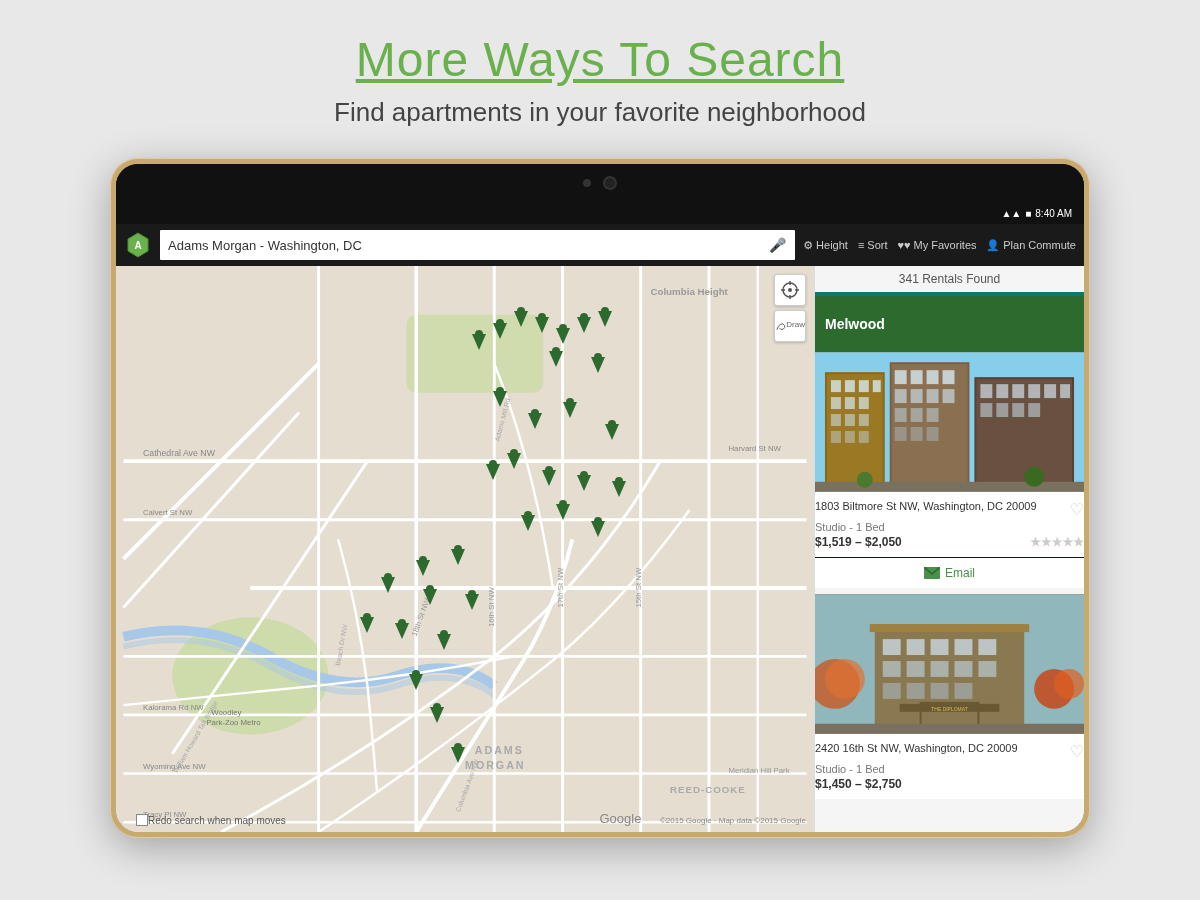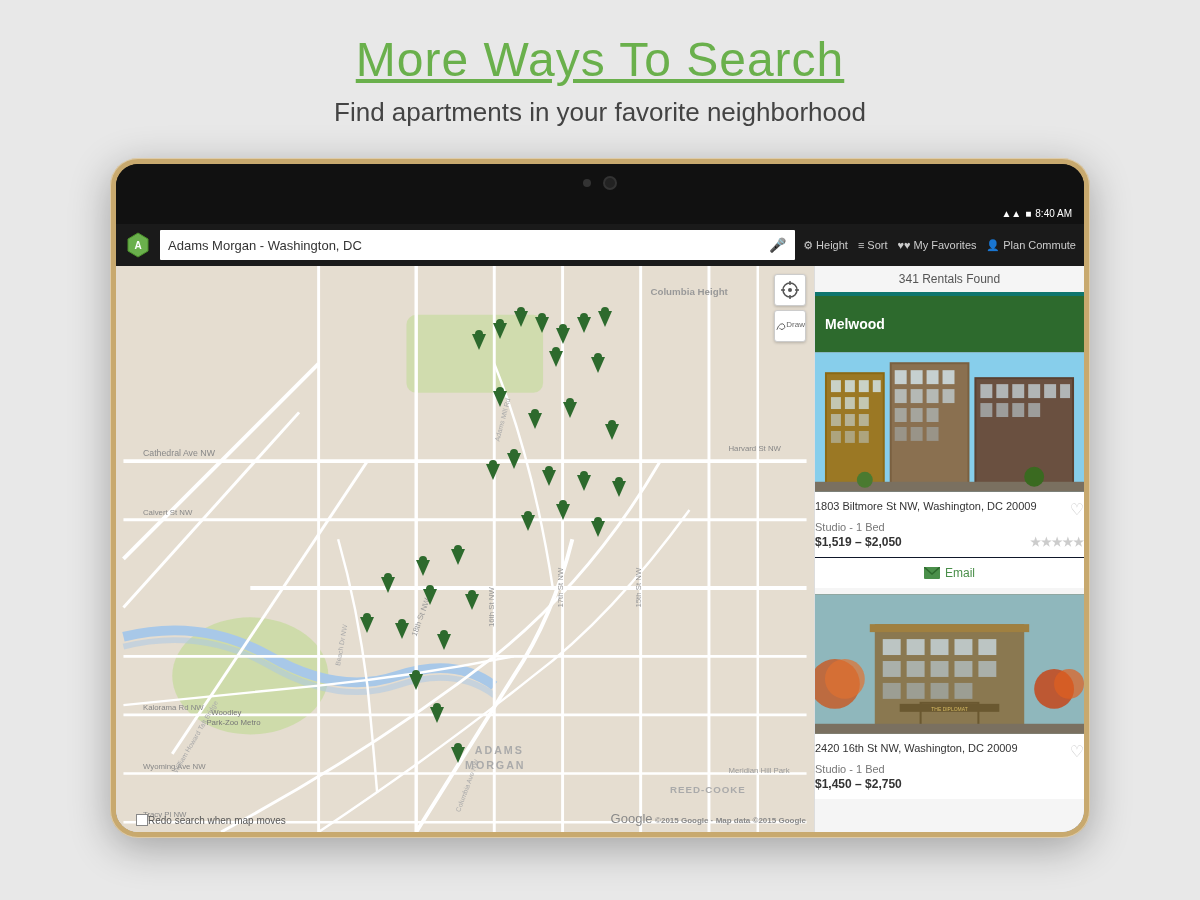--- a/index.html
+++ b/index.html
@@ -549,21 +549,21 @@
               </div>
             </div>
 
             <div class="map-footer">
               <div class="redo-checkbox"></div>
               <span style="font-size:10px; color:#555;">Redo search when map moves</span>
             </div>
 
             <div class="google-watermark">
               <span style="font-size:13px; color:#888;">Google</span>
-              <span style="font-size:8px; color:#888; margin-left:0;font-weight:bold;">©2015 Google · Map data ©2015 Google</span>
+              <span style="font-size:8px; color:#888; margin-left:16px;">©2015 Google · Map data ©2015 Google</span>
             </div>
           </div>
         </div>
 
         <div class="results-sidebar">
 
           <div class="results-count">341 Rentals Found</div>
 
           <div class="listing-card">
             <div class="listing-header">Melwood</div>

